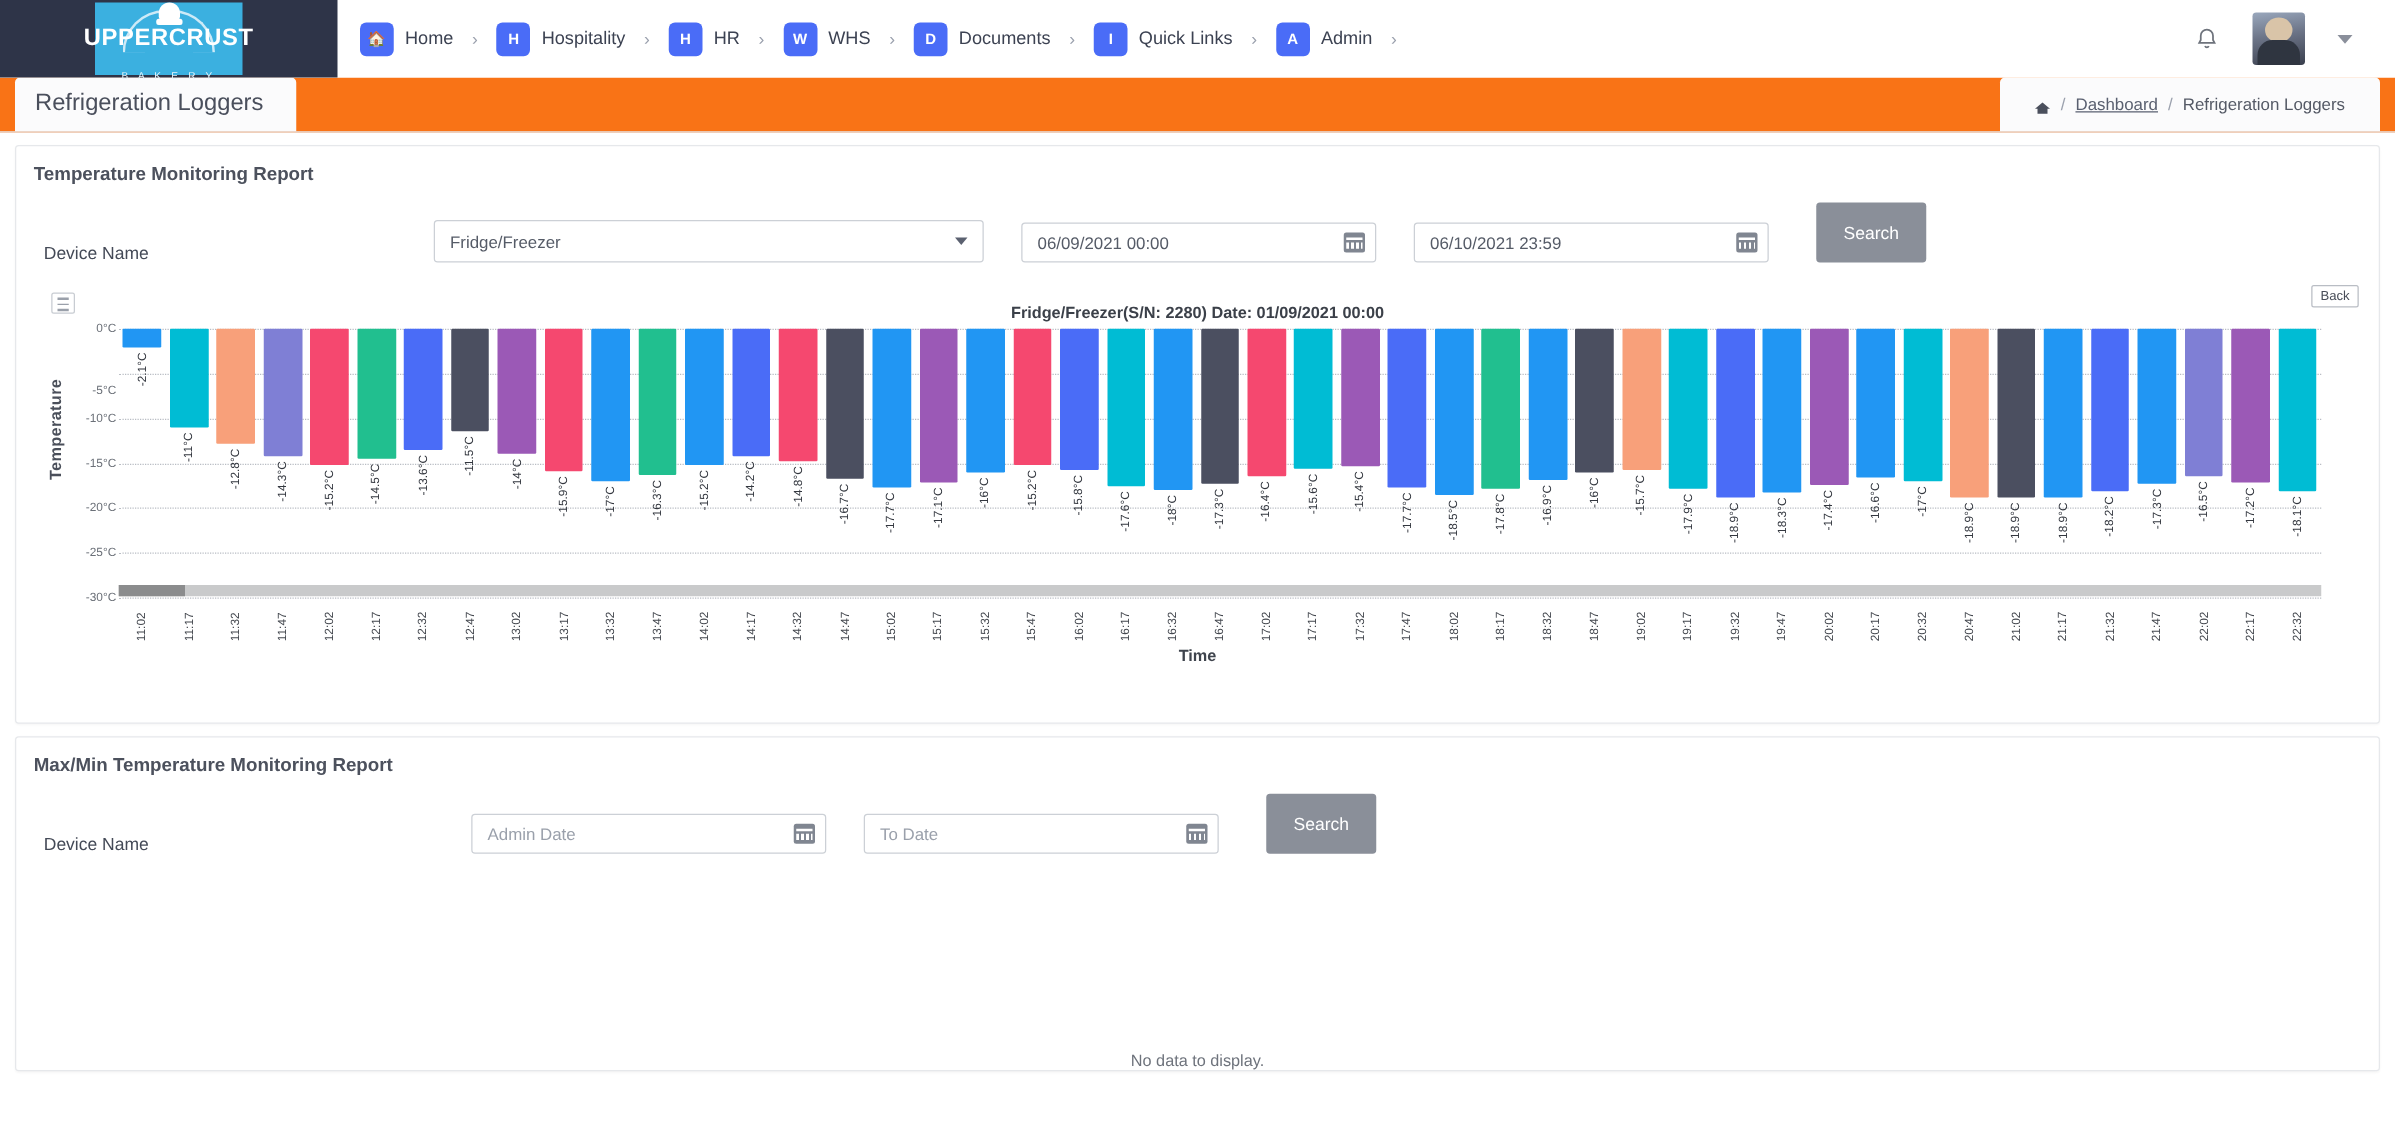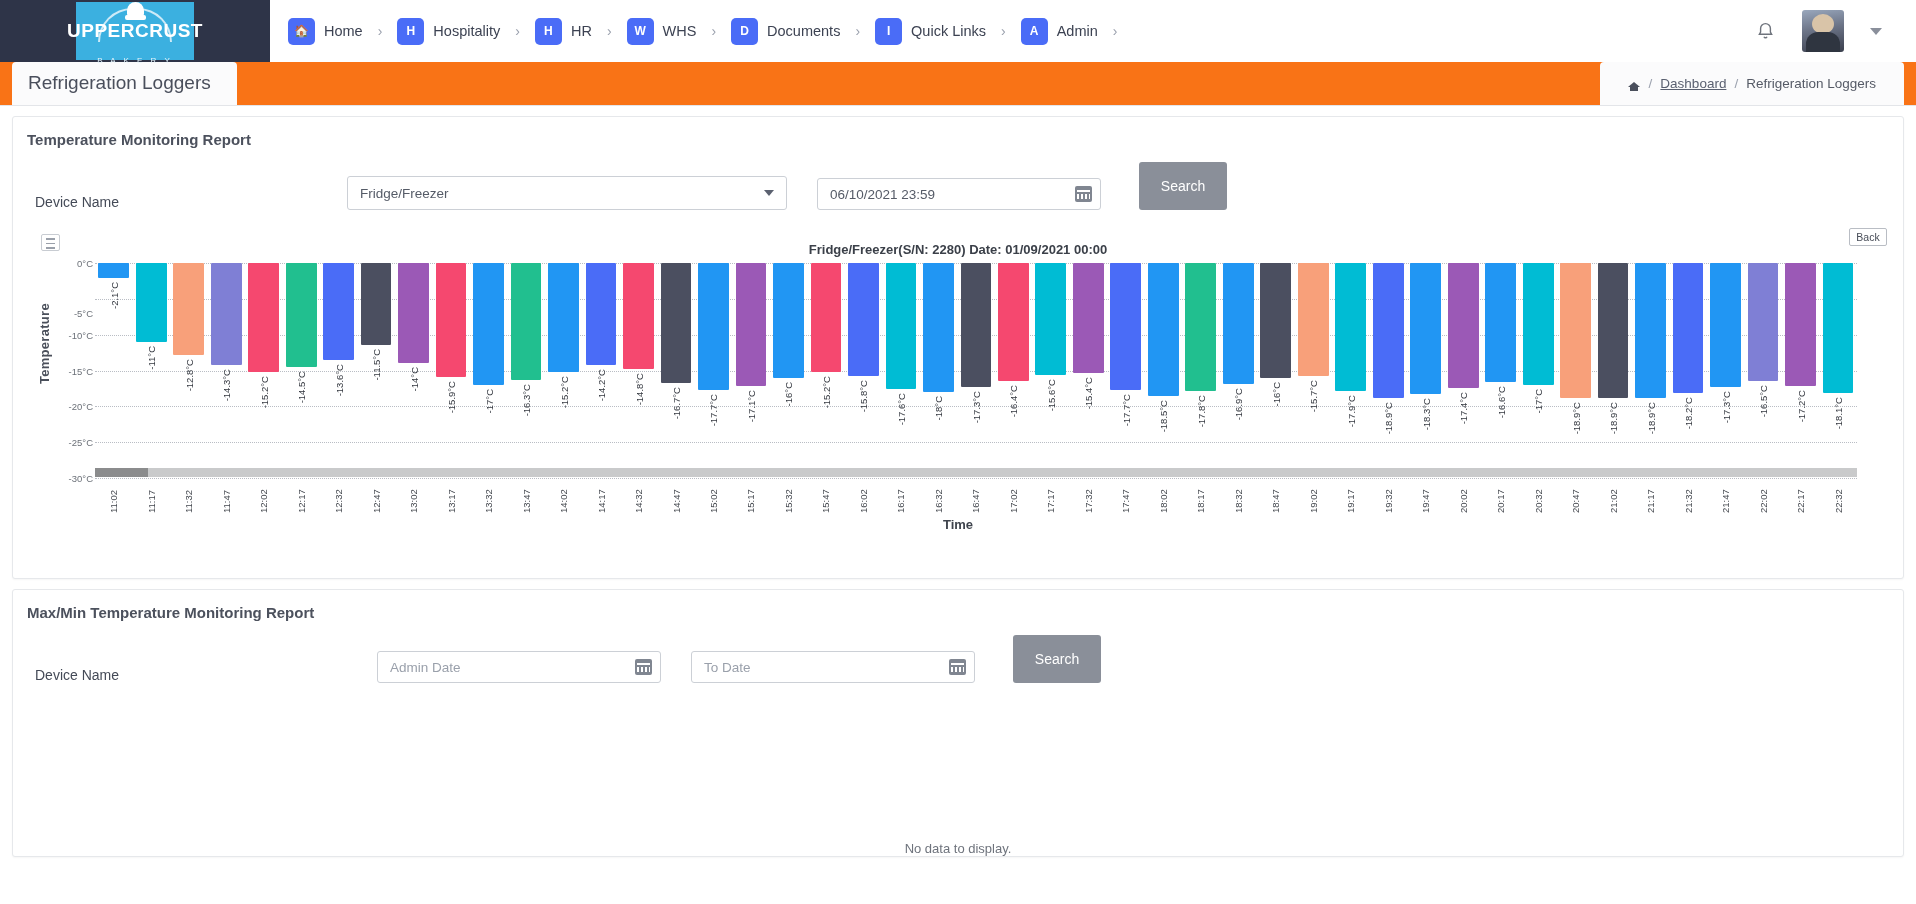--- a/index.html
+++ b/index.html
@@ -187,20 +187,24 @@
 </div>
 
 <div class="card">
   <div class="card-title">Temperature Monitoring Report</div>
 
   <div class="formrow">
     <div class="field-label">Device Name</div>
     <div class="select-box">
       <span>Fridge/Freezer</span>
       <span class="sel-caret"></span>
+    </div>
+    <div class="date-box">
+      <span>06/09/2021 00:00</span>
+      <span class="cal-ic"></span>
     </div>
     <div class="date-box">
       <span>06/10/2021 23:59</span>
       <span class="cal-ic"></span>
     </div>
     <button class="search-btn">Search</button>
   </div>
 
   <div class="chart-area">
     <div class="menu-ic">

